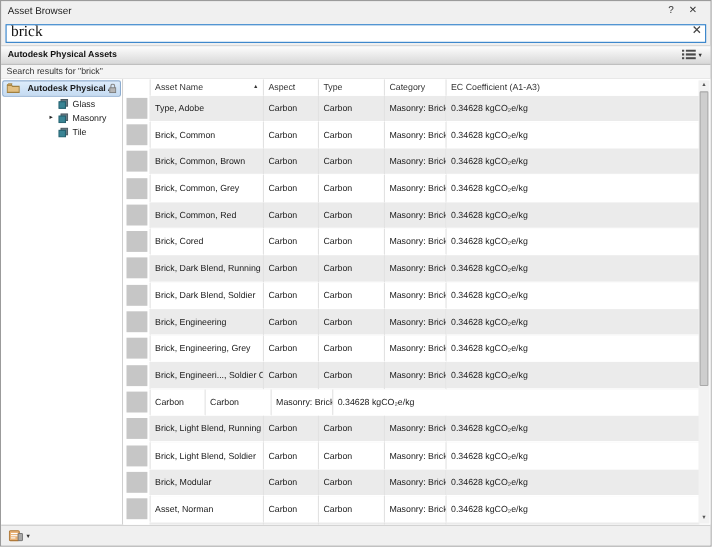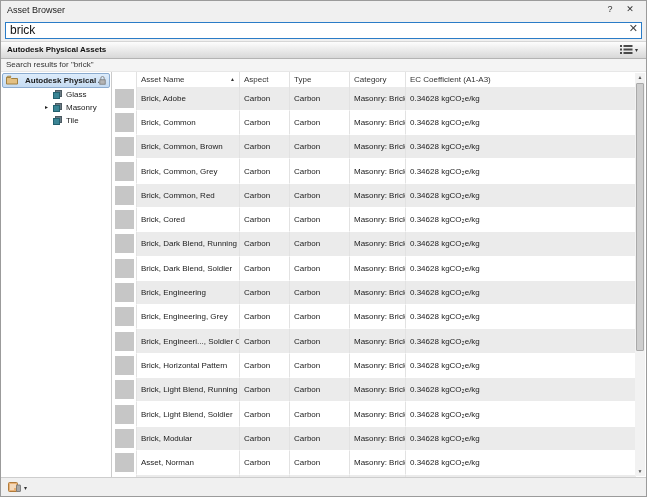--- a/index.html
+++ b/index.html
@@ -8,21 +8,21 @@
           display:flex;flex-direction:column;position:relative;overflow:hidden;}
 
   
   .titlebar{height:17px;flex:0 0 auto;display:flex;align-items:center;padding:0 6px;font-size:9px;color:#222;}
   .titlebar .title{flex:1;}
   .tb-btn{width:20px;text-align:center;font-size:9px;color:#333;line-height:15px;}
 
   
   .search-wrap{flex:0 0 auto;padding:2px 4px;position:relative;}
   .search-input{width:100%;height:17px;border:1px solid var(--accent-blue,#2a7cc7);background:#fff;
-                font-size:12px;font-family:Liberation Sans, sans-serif;padding:0 18px 0 4px;color:#111;outline:none;}
+                font-size:14px;font-family:Liberation Serif, serif;padding:0 18px 0 4px;color:#111;outline:none;}
   .search-clear{position:absolute;right:8px;top:3px;font-size:11px;color:#444;line-height:15px;}
 
   
   .section-header{height:18px;flex:0 0 auto;background:linear-gradient(#fdfdfd,#d8d8d8);
                   border-top:1px solid #d6d6d6;border-bottom:1px solid #b3b3b3;
                   display:flex;align-items:center;padding:0 6px;font-size:8px;font-weight:bold;color:#111;}
   .section-header .sh-title{flex:1;}
   .view-btn{display:flex;align-items:center;gap:2px;padding:1px 2px;}
   .view-caret{font-size:6px;color:#333;font-weight:normal;}
 
@@ -168,21 +168,21 @@
         <div class="th w-ec">
           <span>EC Coefficient (A1-A3)</span>
         </div>
       </div>
 
       <div class="tbody">
   <div class="trow shaded">
     <div class="cell thumb-cell w-thumb">
               <div class="thumb"></div>
             </div>
-    <div class="cell w-name">Brick, Adobe</div>
+    <div class="cell w-name">Type, Adobe</div>
     <div class="cell w-aspect">Carbon</div>
     <div class="cell w-type">Carbon</div>
     <div class="cell w-cat">Masonry: Brick</div>
     <div class="cell w-ec">0.34628 kgCO₂e/kg</div>
   </div>
 
   <div class="trow">
     <div class="cell thumb-cell w-thumb">
               <div class="thumb"></div>
             </div>
@@ -289,21 +289,20 @@
     <div class="cell w-aspect">Carbon</div>
     <div class="cell w-type">Carbon</div>
     <div class="cell w-cat">Masonry: Brick</div>
     <div class="cell w-ec">0.34628 kgCO₂e/kg</div>
   </div>
 
   <div class="trow">
     <div class="cell thumb-cell w-thumb">
               <div class="thumb"></div>
             </div>
-    <div class="cell w-name">Brick, Horizontal Pattern</div>
     <div class="cell w-aspect">Carbon</div>
     <div class="cell w-type">Carbon</div>
     <div class="cell w-cat">Masonry: Brick</div>
     <div class="cell w-ec">0.34628 kgCO₂e/kg</div>
   </div>
 
   <div class="trow shaded">
     <div class="cell thumb-cell w-thumb">
               <div class="thumb"></div>
             </div>

